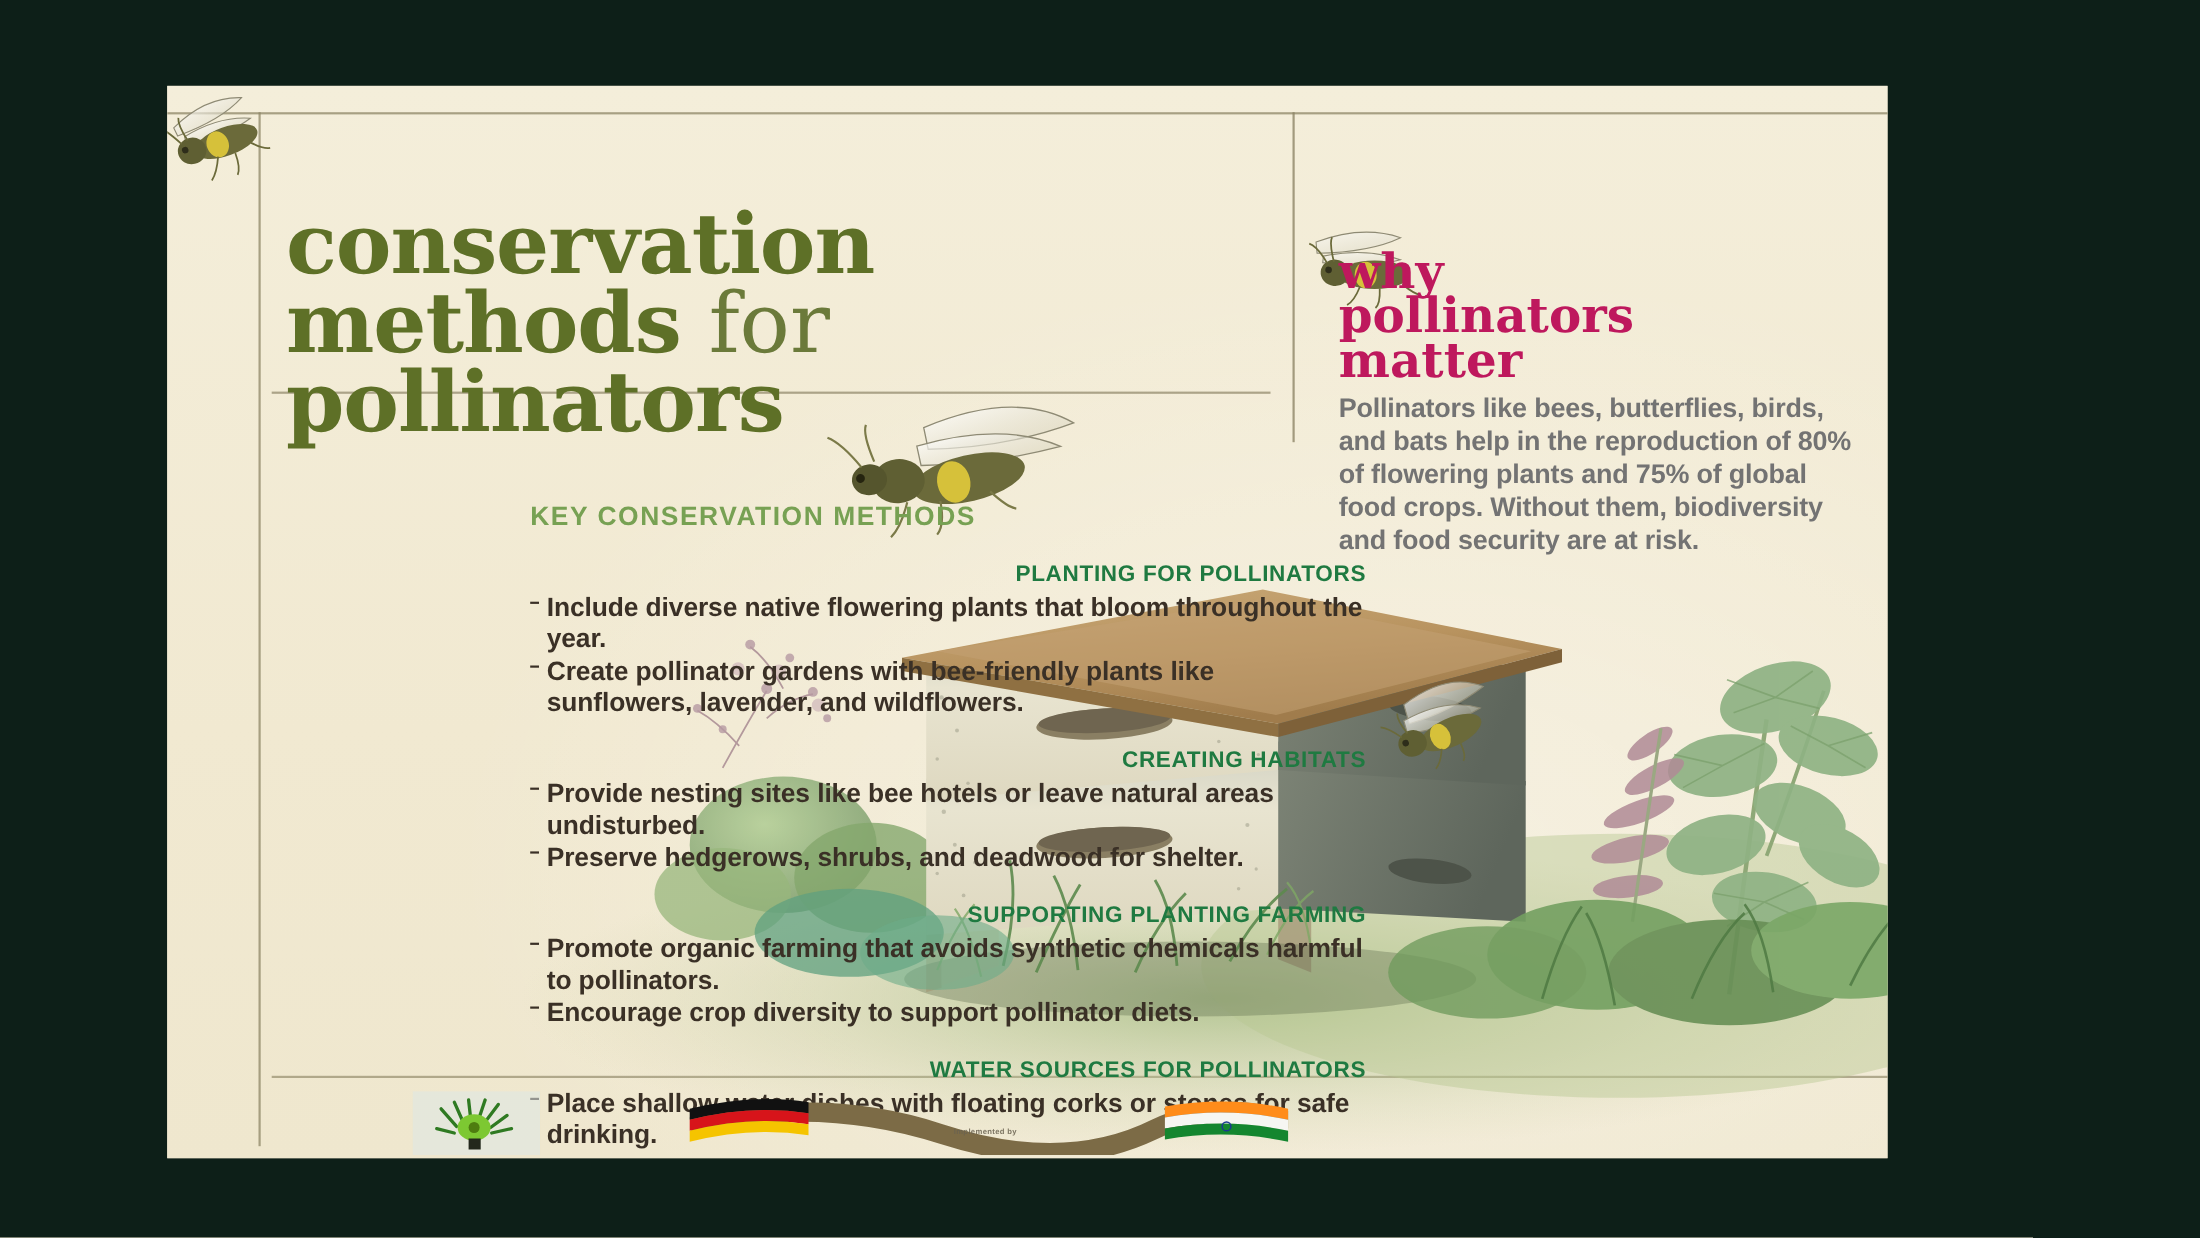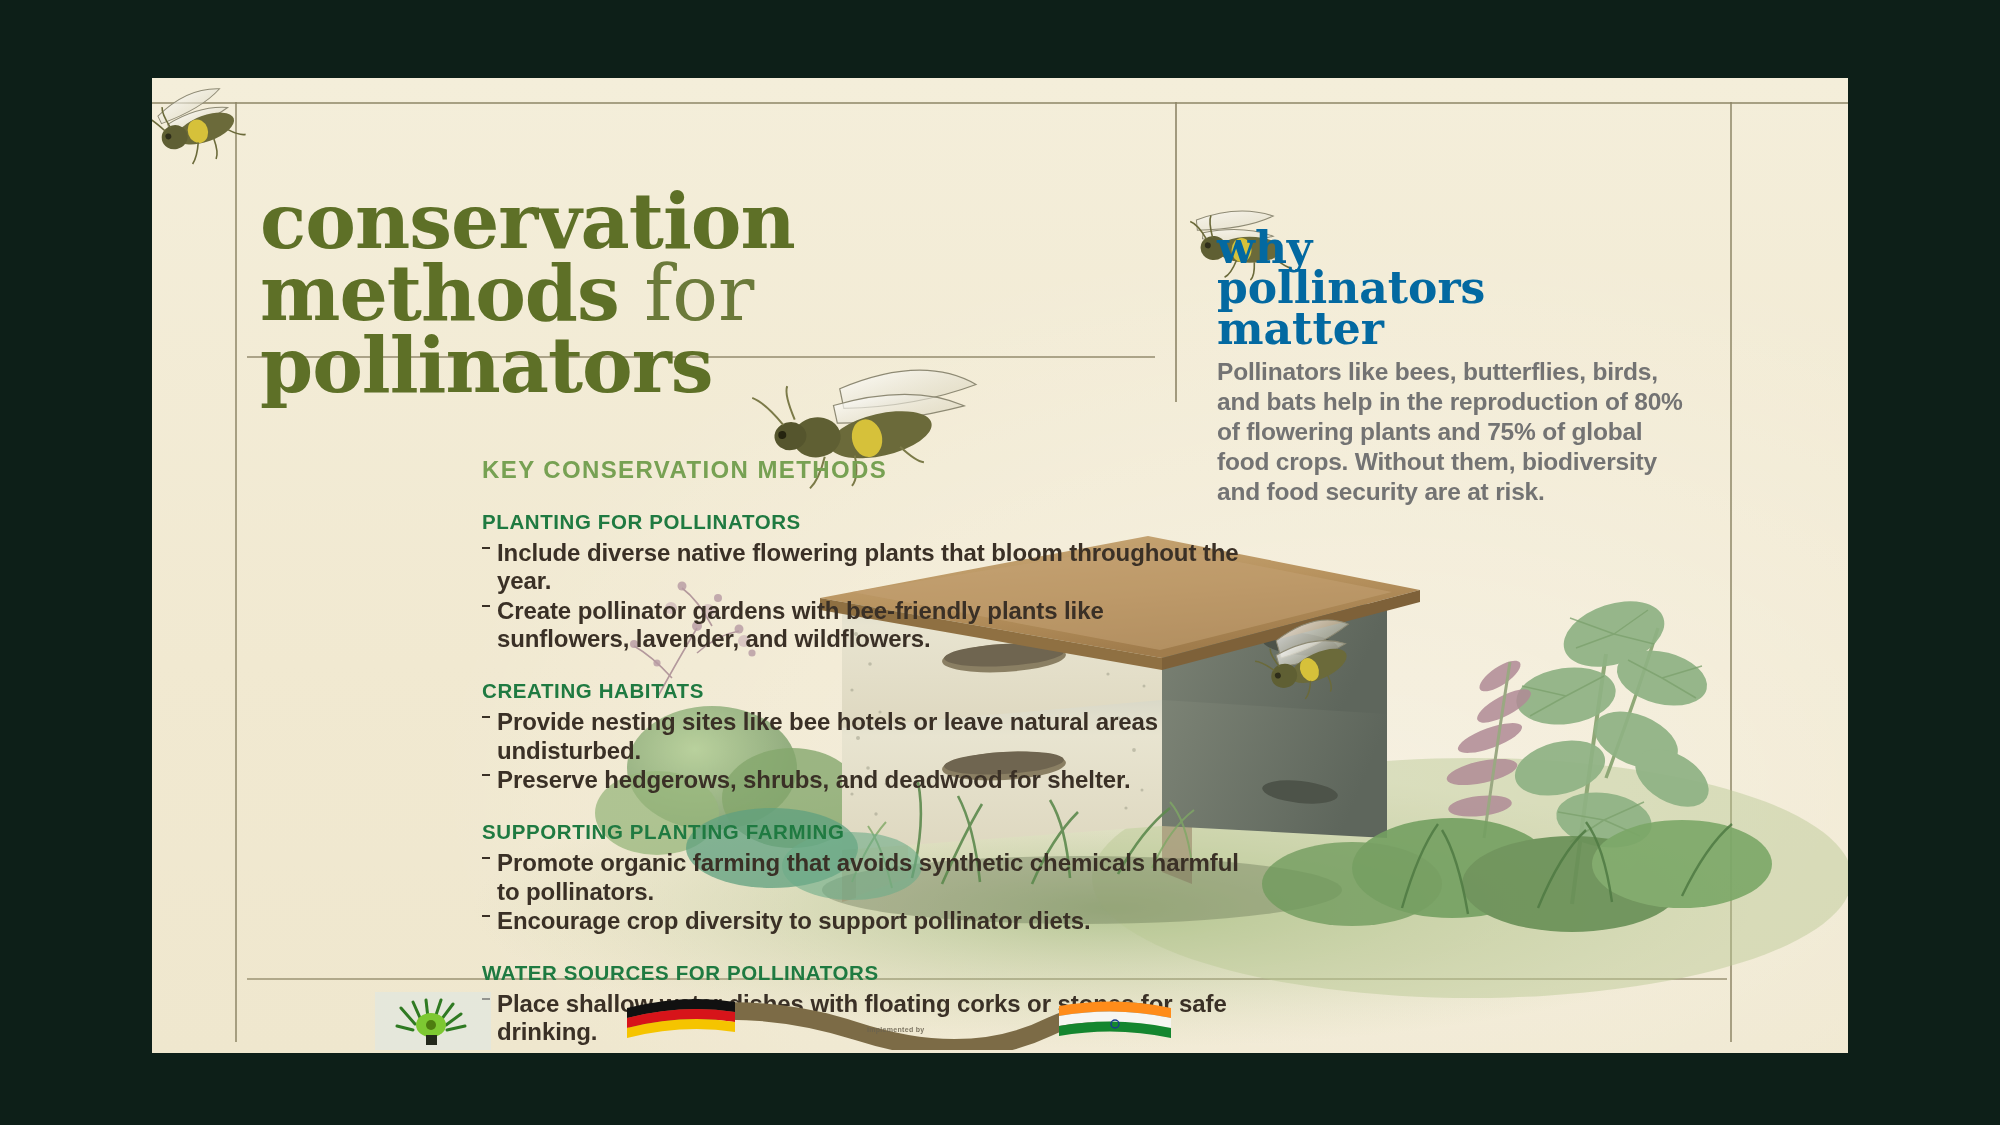--- a/index.html
+++ b/index.html
@@ -5,21 +5,21 @@
   html,body{margin:0;padding:0;}
   body{
     width:2000px;height:1125px;overflow:hidden;
     background:#0d1f18;
     font-family:"Liberation Sans", sans-serif;
   }
   #stage{position:relative;width:2000px;height:1125px;}
 
   
   .sheet{
-    position:absolute;left:152px;top:78px;width:1696px;height:975px;
+    position:absolute;left:152px;top:78px;width:1564px;height:975px;
     background:#f2ead3;overflow:hidden;
   }
   .sheet:before{
     content:"";position:absolute;inset:0;
     background:
       radial-gradient(ellipse at 72% 72%, rgba(255,255,255,.35) 0%, rgba(255,255,255,0) 55%),
       linear-gradient(180deg,#f4eeda 0%, #f1e9d1 60%, #efe7ce 100%);
     pointer-events:none;
   }
 
@@ -40,37 +40,37 @@
     letter-spacing:-1px;
     color:#5e7027;
     white-space:nowrap;
   }
   .title-line .thin{font-weight:normal;color:#6b7a3a;letter-spacing:0;}
 
   
   .why-block{position:absolute;left:1065px;top:150px;width:470px;}
   .why-head{
     font-family:"DejaVu Serif", serif;font-weight:bold;
-    font-size:44px;line-height:.92;color:#0369a1;margin:0 0 8px 0;
+    font-size:44px;line-height:.92;color:#be185d;margin:0 0 8px 0;
   }
   .why-body{
     font-size:24.5px;line-height:1.22;font-weight:bold;
     color:#737373;letter-spacing:-.2px;margin:0;
   }
 
   
   .methods{position:absolute;left:330px;top:378px;width:760px;}
   .methods-head{
     font-size:24px;font-weight:bold;letter-spacing:1.4px;
     color:#77a153;margin:0 0 26px 0;
   }
   .sec{margin:0 0 26px 0;}
   .sec-title{
     font-size:20.5px;font-weight:bold;letter-spacing:.6px;
-    color:#1f7a41;margin:0 0 5px 0;
+    color:#1f7a41;margin:0 0 5px 0;text-align:right;
   }
   .sec.indent .bullets{padding-left:16px;}
   .bullets{margin:0;padding:0;list-style:none;}
   .bullets li{
     position:relative;padding-left:15px;
     font-size:24px;line-height:1.18;font-weight:bold;
     color:#3a3026;letter-spacing:-.1px;margin-bottom:1px;
   }
   .bullets li:before{
     content:"";position:absolute;left:0;top:8px;

